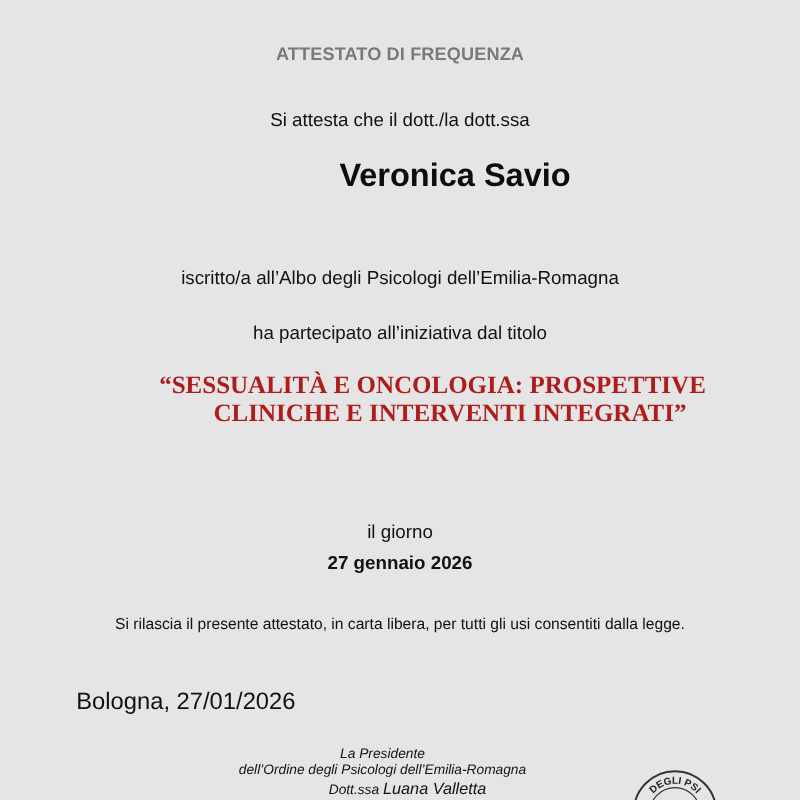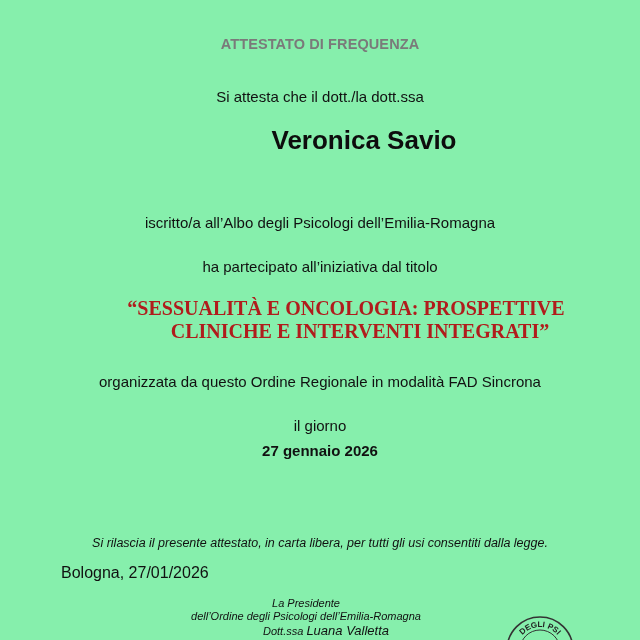--- a/index.html
+++ b/index.html
@@ -7,21 +7,21 @@
       padding: 0;
       width: 640px;
       height: 640px;
       background: #ffffff;
       overflow: hidden;
     }
     .page {
       position: relative;
       width: 640px;
       height: 640px;
-      background: #86efac;
+      background: #e5e5e5;
       font-family: "Liberation Sans", sans-serif;
       color: #111111;
     }
     .line {
       position: absolute;
       left: 0;
       width: 640px;
       text-align: center;
       white-space: nowrap;
     }
@@ -67,29 +67,28 @@
     .date-label {
       top: 417px;
       font-size: 15px;
     }
     .date-value {
       top: 442px;
       font-size: 15px;
       font-weight: bold;
     }
     .disclaimer {
-      top: 536px;
+      top: 492px;
       font-size: 12.5px;
-      font-style: italic;
     }
     .place-date {
       position: absolute;
-      top: 564px;
+      top: 551px;
       left: 61px;
-      font-size: 16px;
+      font-size: 19px;
       white-space: nowrap;
     }
     .sig-line {
       font-size: 11px;
       font-style: italic;
       left: 0;
       width: 612px;
     }
     .sig-1 { top: 597px; }
     .sig-2 { top: 610px; }
@@ -117,21 +116,20 @@
 
   <div class="line recipient">Veronica Savio</div>
 
   <div class="line registration">iscritto/a all’Albo degli Psicologi dell’Emilia-Romagna</div>
 
   <div class="line participation">ha partecipato all’iniziativa dal titolo</div>
 
   <div class="line course-title course-title-1">“SESSUALITÀ E ONCOLOGIA: PROSPETTIVE</div>
   <div class="line course-title course-title-2">CLINICHE E INTERVENTI INTEGRATI”</div>
 
-  <div class="line organizer">organizzata da questo Ordine Regionale in modalità FAD Sincrona</div>
 
   <div class="line date-label">il giorno</div>
   <div class="line date-value">27 gennaio 2026</div>
 
   <div class="line disclaimer">Si rilascia il presente attestato, in carta libera, per tutti gli usi consentiti dalla legge.</div>
 
   <div class="place-date">Bologna, 27/01/2026</div>
 
   <div class="line sig-line sig-1">La Presidente</div>
   <div class="line sig-line sig-2">dell’Ordine degli Psicologi dell’Emilia-Romagna</div>

